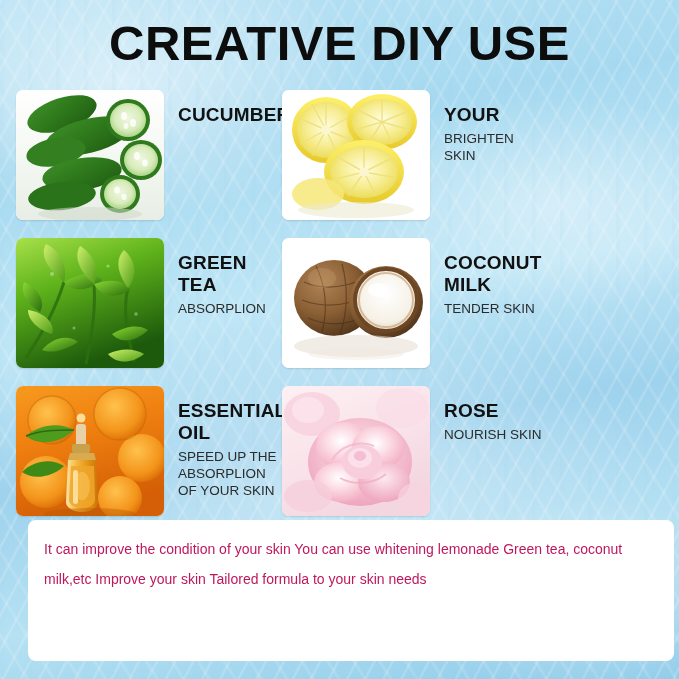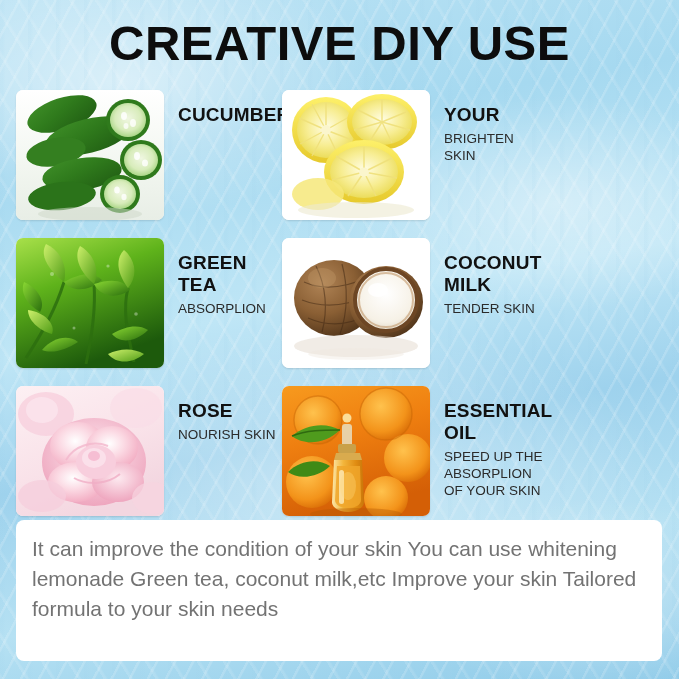--- a/index.html
+++ b/index.html
@@ -95,31 +95,31 @@
   .cap-sub {
     font-size: 13.5px;
     color: #2b2b2b;
     line-height: 17px;
     margin-top: 4px;
     max-width: 150px;
   }
 
   .footnote {
     position: absolute;
-    left: 16px;
+    left: 28px;
     top: 520px;
     width: 646px;
     height: 141px;
     box-sizing: border-box;
     background: #ffffff;
     border-radius: 8px;
     padding: 14px 16px 10px 16px;
-    font-size: 21px;
+    font-size: 14px;
     line-height: 30px;
-    color: #737373;
+    color: #be185d;
   }
 </style>
 </head>
 <body>
 
 <div class="page">
   <div class="water-overlay"></div>
 
   <div class="title">CREATIVE DIY USE</div>
 
@@ -345,20 +345,75 @@
       </div>
 
     </div>
 
     <div class="row">
 
       <div class="cell">
         <div class="thumb">
           <svg viewBox="0 0 148 130" preserveAspectRatio="none">
             <defs>
+              <linearGradient id="oilBg" x1="0" y1="0" x2="0.3" y2="1">
+                <stop offset="0%" stop-color="#f79a1e"></stop>
+                <stop offset="45%" stop-color="#ef7f10"></stop>
+                <stop offset="100%" stop-color="#d45f06"></stop>
+              </linearGradient>
+              <linearGradient id="bottle" x1="0" y1="0" x2="1" y2="0">
+                <stop offset="0%" stop-color="#fbe6a8"></stop>
+                <stop offset="35%" stop-color="#f3b63c"></stop>
+                <stop offset="75%" stop-color="#e08c12"></stop>
+                <stop offset="100%" stop-color="#c9760a"></stop>
+              </linearGradient>
+              <radialGradient id="orangeF" cx="40%" cy="35%" r="70%">
+                <stop offset="0%" stop-color="#ffc24d"></stop>
+                <stop offset="70%" stop-color="#f3931a"></stop>
+                <stop offset="100%" stop-color="#d96c06"></stop>
+              </radialGradient>
+            </defs>
+            <rect x="0" y="0" width="148" height="130" fill="url(#oilBg)"></rect>
+            <g>
+              <circle cx="36" cy="34" r="24" fill="url(#orangeF)"></circle>
+              <circle cx="104" cy="28" r="26" fill="url(#orangeF)"></circle>
+              <circle cx="126" cy="72" r="24" fill="url(#orangeF)"></circle>
+              <circle cx="30" cy="96" r="26" fill="url(#orangeF)"></circle>
+              <circle cx="104" cy="112" r="22" fill="url(#orangeF)"></circle>
+              <circle cx="36" cy="34" r="24" fill="none" stroke="#c96706" stroke-width="1.4" opacity="0.5"></circle>
+              <circle cx="104" cy="28" r="26" fill="none" stroke="#c96706" stroke-width="1.4" opacity="0.5"></circle>
+            </g>
+            <g>
+              <path d="M10 50 C24 38 44 36 58 44 C44 58 22 60 10 50 Z" fill="#4f9b1d"></path>
+              <path d="M10 50 C24 44 42 44 58 44" stroke="#2f6a10" stroke-width="1.5" fill="none"></path>
+              <path d="M6 86 C18 74 36 72 48 80 C36 92 16 94 6 86 Z" fill="#3f8a16"></path>
+            </g>
+            <g>
+              <rect x="60" y="38" width="10" height="24" rx="3" fill="#e7d9b8" opacity="0.9"></rect>
+              <rect x="56" y="58" width="18" height="9" rx="2" fill="#c9a14a"></rect>
+              <path d="M54 67 L78 67 L80 74 L52 74 Z" fill="#d9ab4e"></path>
+              <path d="M52 74 L80 74 L82 116 C82 122 74 126 66 126 C58 126 50 122 50 116 Z" fill="url(#bottle)"></path>
+              <path d="M55 80 L78 80 L79 114 C79 119 73 122 66 122 C59 122 53 119 53 114 Z" fill="#f0a62a" opacity="0.85"></path>
+              <rect x="57" y="84" width="5" height="34" rx="2.5" fill="#fdf0c4" opacity="0.75"></rect>
+              <ellipse cx="66" cy="100" rx="8" ry="14" fill="#ffd97a" opacity="0.35"></ellipse>
+              <circle cx="65" cy="32" r="4.5" fill="#fbe2a0" opacity="0.95"></circle>
+            </g>
+            <ellipse cx="74" cy="128" rx="46" ry="6" fill="#b35a05" opacity="0.4"></ellipse>
+          </svg>
+        </div>
+        <div class="cap">
+          <div class="cap-title">ESSENTIAL OIL</div>
+          <div class="cap-sub">SPEED UP THE ABSORPLION OF YOUR SKIN</div>
+        </div>
+      </div>
+
+      <div class="cell">
+        <div class="thumb">
+          <svg viewBox="0 0 148 130" preserveAspectRatio="none">
+            <defs>
               <linearGradient id="roseBg" x1="0" y1="0" x2="0.5" y2="1">
                 <stop offset="0%" stop-color="#fdf0f3"></stop>
                 <stop offset="60%" stop-color="#f9e2e9"></stop>
                 <stop offset="100%" stop-color="#f3d6e0"></stop>
               </linearGradient>
               <radialGradient id="petal" cx="45%" cy="40%" r="65%">
                 <stop offset="0%" stop-color="#ffffff"></stop>
                 <stop offset="45%" stop-color="#fbd9e3"></stop>
                 <stop offset="100%" stop-color="#f2a9c0"></stop>
               </radialGradient>
@@ -386,73 +441,18 @@
             <ellipse cx="26" cy="110" rx="24" ry="16" fill="#f6cedc" opacity="0.75"></ellipse>
             <ellipse cx="136" cy="112" rx="20" ry="16" fill="#f7d4e0" opacity="0.7"></ellipse>
           </svg>
         </div>
         <div class="cap">
           <div class="cap-title">ROSE</div>
           <div class="cap-sub">NOURISH SKIN</div>
         </div>
       </div>
 
-      <div class="cell">
-        <div class="thumb">
-          <svg viewBox="0 0 148 130" preserveAspectRatio="none">
-            <defs>
-              <linearGradient id="oilBg" x1="0" y1="0" x2="0.3" y2="1">
-                <stop offset="0%" stop-color="#f79a1e"></stop>
-                <stop offset="45%" stop-color="#ef7f10"></stop>
-                <stop offset="100%" stop-color="#d45f06"></stop>
-              </linearGradient>
-              <linearGradient id="bottle" x1="0" y1="0" x2="1" y2="0">
-                <stop offset="0%" stop-color="#fbe6a8"></stop>
-                <stop offset="35%" stop-color="#f3b63c"></stop>
-                <stop offset="75%" stop-color="#e08c12"></stop>
-                <stop offset="100%" stop-color="#c9760a"></stop>
-              </linearGradient>
-              <radialGradient id="orangeF" cx="40%" cy="35%" r="70%">
-                <stop offset="0%" stop-color="#ffc24d"></stop>
-                <stop offset="70%" stop-color="#f3931a"></stop>
-                <stop offset="100%" stop-color="#d96c06"></stop>
-              </radialGradient>
-            </defs>
-            <rect x="0" y="0" width="148" height="130" fill="url(#oilBg)"></rect>
-            <g>
-              <circle cx="36" cy="34" r="24" fill="url(#orangeF)"></circle>
-              <circle cx="104" cy="28" r="26" fill="url(#orangeF)"></circle>
-              <circle cx="126" cy="72" r="24" fill="url(#orangeF)"></circle>
-              <circle cx="30" cy="96" r="26" fill="url(#orangeF)"></circle>
-              <circle cx="104" cy="112" r="22" fill="url(#orangeF)"></circle>
-              <circle cx="36" cy="34" r="24" fill="none" stroke="#c96706" stroke-width="1.4" opacity="0.5"></circle>
-              <circle cx="104" cy="28" r="26" fill="none" stroke="#c96706" stroke-width="1.4" opacity="0.5"></circle>
-            </g>
-            <g>
-              <path d="M10 50 C24 38 44 36 58 44 C44 58 22 60 10 50 Z" fill="#4f9b1d"></path>
-              <path d="M10 50 C24 44 42 44 58 44" stroke="#2f6a10" stroke-width="1.5" fill="none"></path>
-              <path d="M6 86 C18 74 36 72 48 80 C36 92 16 94 6 86 Z" fill="#3f8a16"></path>
-            </g>
-            <g>
-              <rect x="60" y="38" width="10" height="24" rx="3" fill="#e7d9b8" opacity="0.9"></rect>
-              <rect x="56" y="58" width="18" height="9" rx="2" fill="#c9a14a"></rect>
-              <path d="M54 67 L78 67 L80 74 L52 74 Z" fill="#d9ab4e"></path>
-              <path d="M52 74 L80 74 L82 116 C82 122 74 126 66 126 C58 126 50 122 50 116 Z" fill="url(#bottle)"></path>
-              <path d="M55 80 L78 80 L79 114 C79 119 73 122 66 122 C59 122 53 119 53 114 Z" fill="#f0a62a" opacity="0.85"></path>
-              <rect x="57" y="84" width="5" height="34" rx="2.5" fill="#fdf0c4" opacity="0.75"></rect>
-              <ellipse cx="66" cy="100" rx="8" ry="14" fill="#ffd97a" opacity="0.35"></ellipse>
-              <circle cx="65" cy="32" r="4.5" fill="#fbe2a0" opacity="0.95"></circle>
-            </g>
-            <ellipse cx="74" cy="128" rx="46" ry="6" fill="#b35a05" opacity="0.4"></ellipse>
-          </svg>
-        </div>
-        <div class="cap">
-          <div class="cap-title">ESSENTIAL OIL</div>
-          <div class="cap-sub">SPEED UP THE ABSORPLION OF YOUR SKIN</div>
-        </div>
-      </div>
-
     </div>
 
   </div>
 
   <div class="footnote">It can improve the condition of your skin You can use whitening lemonade Green tea, coconut milk,etc Improve your skin Tailored formula to your skin needs</div>
 </div>
 
 </body></html>

